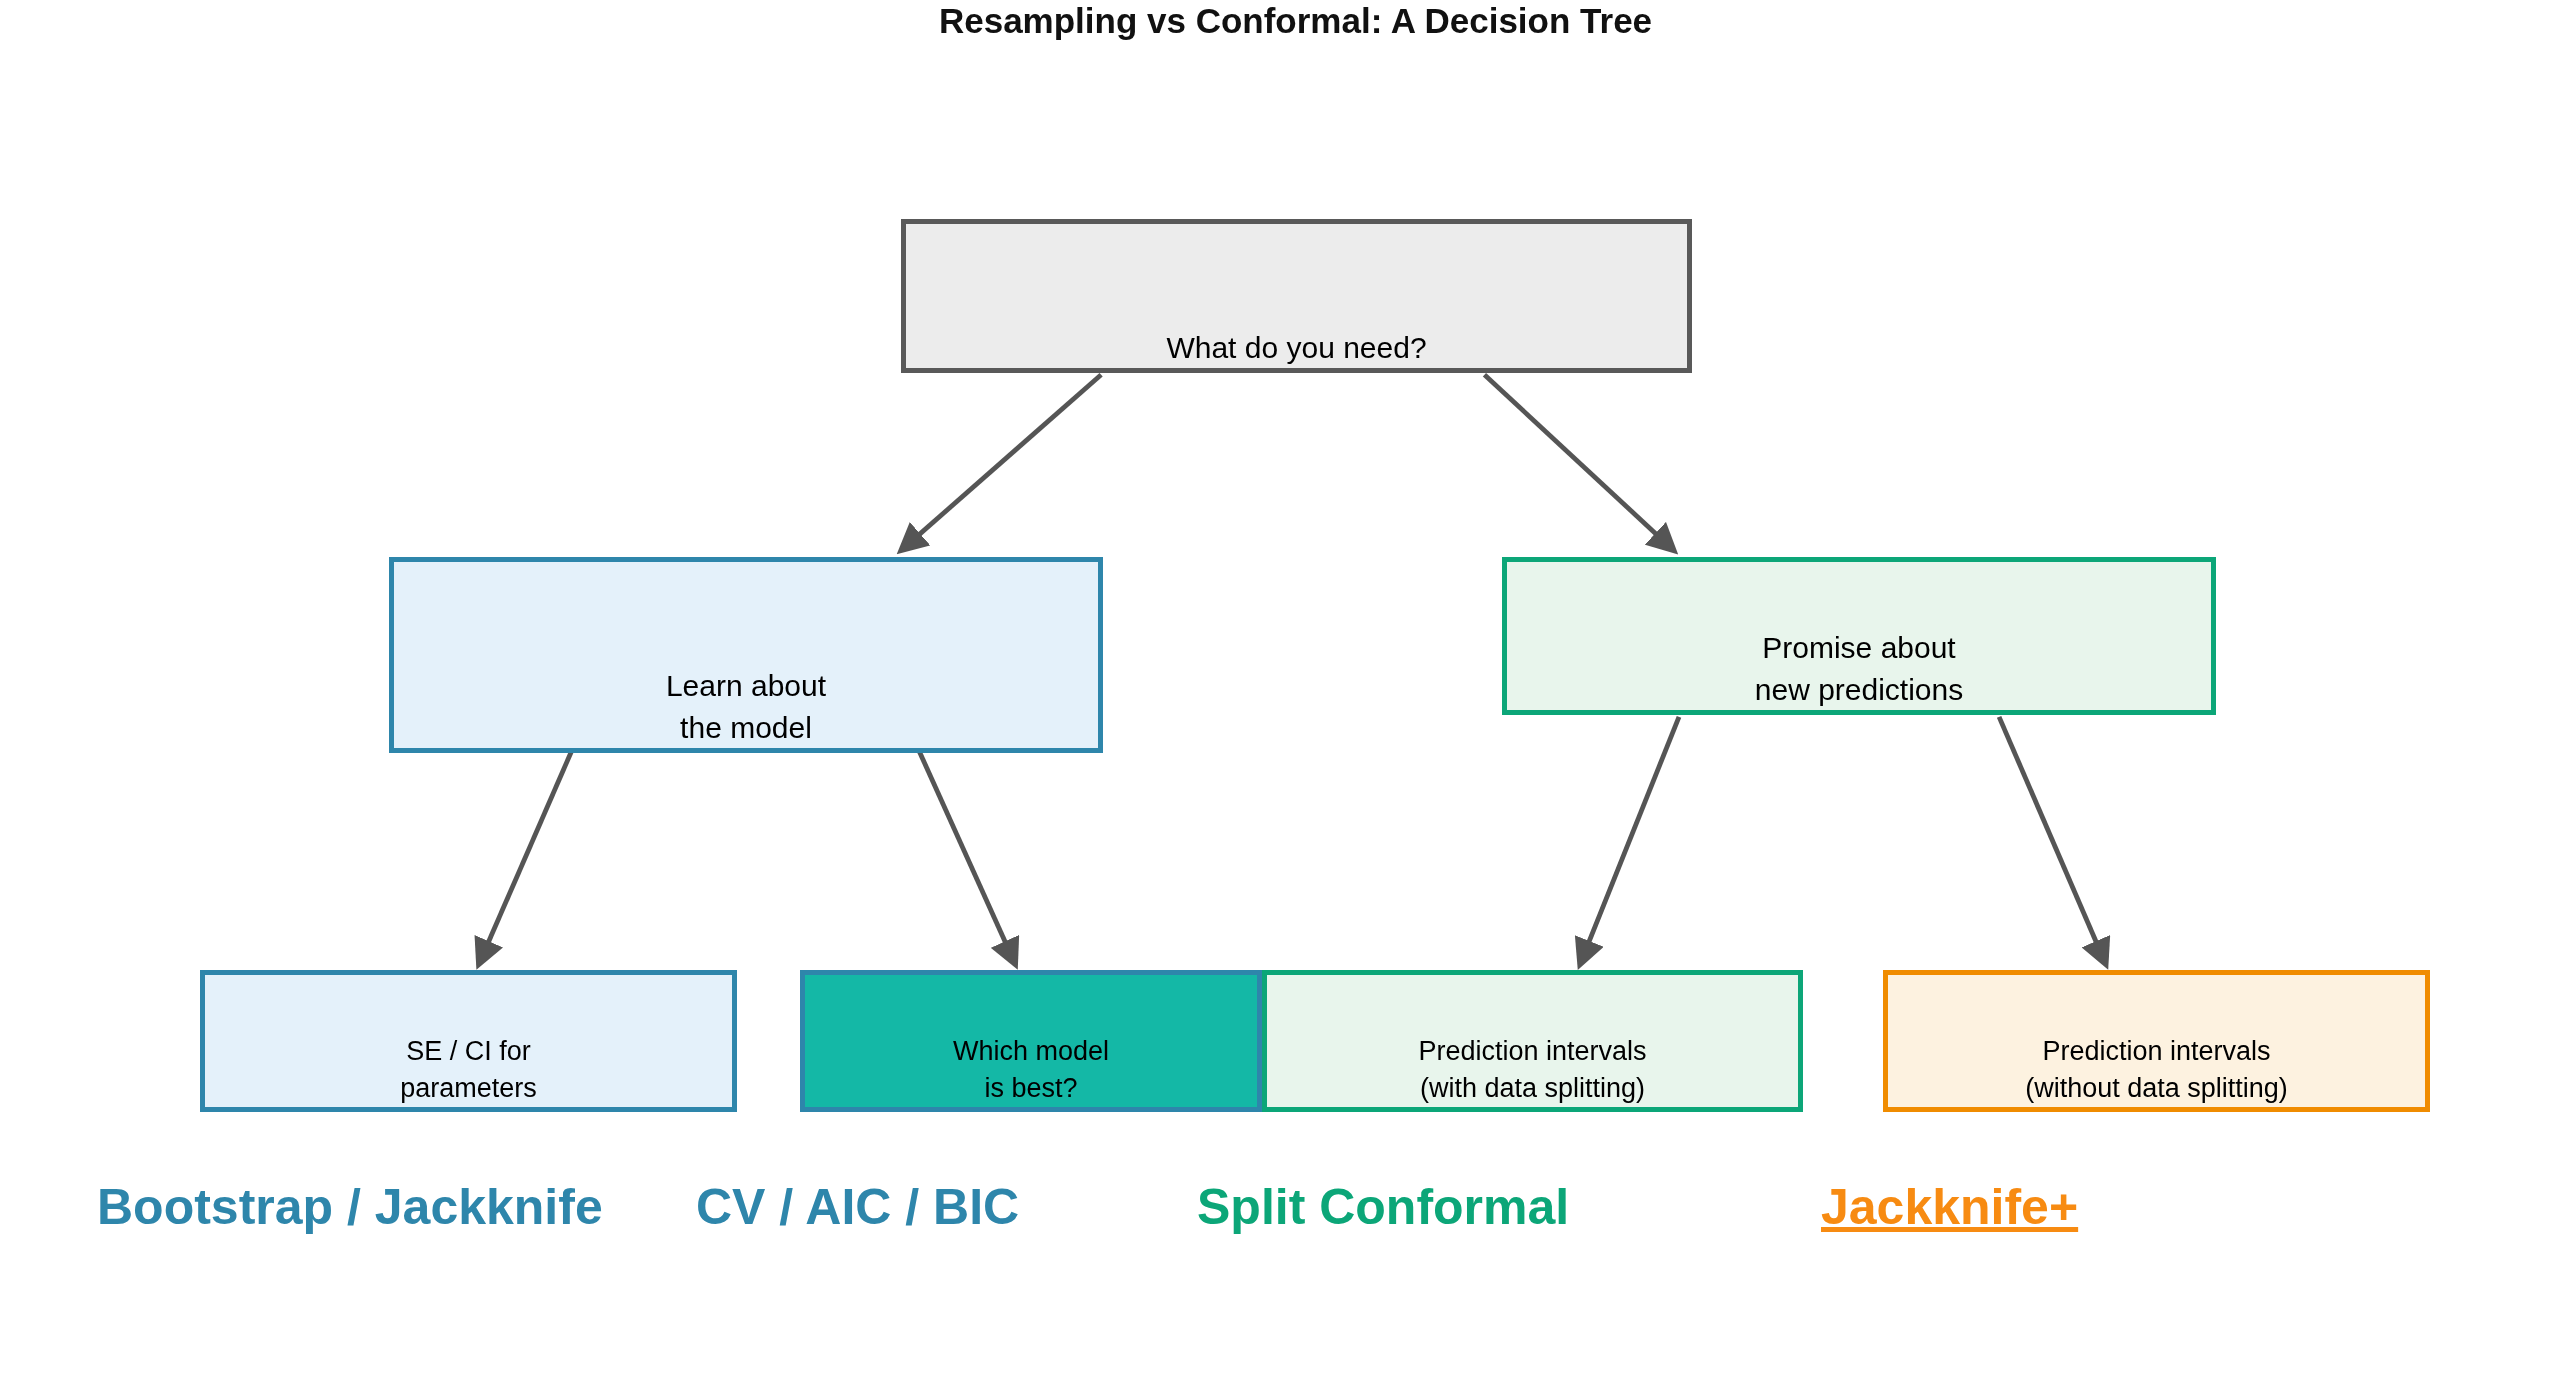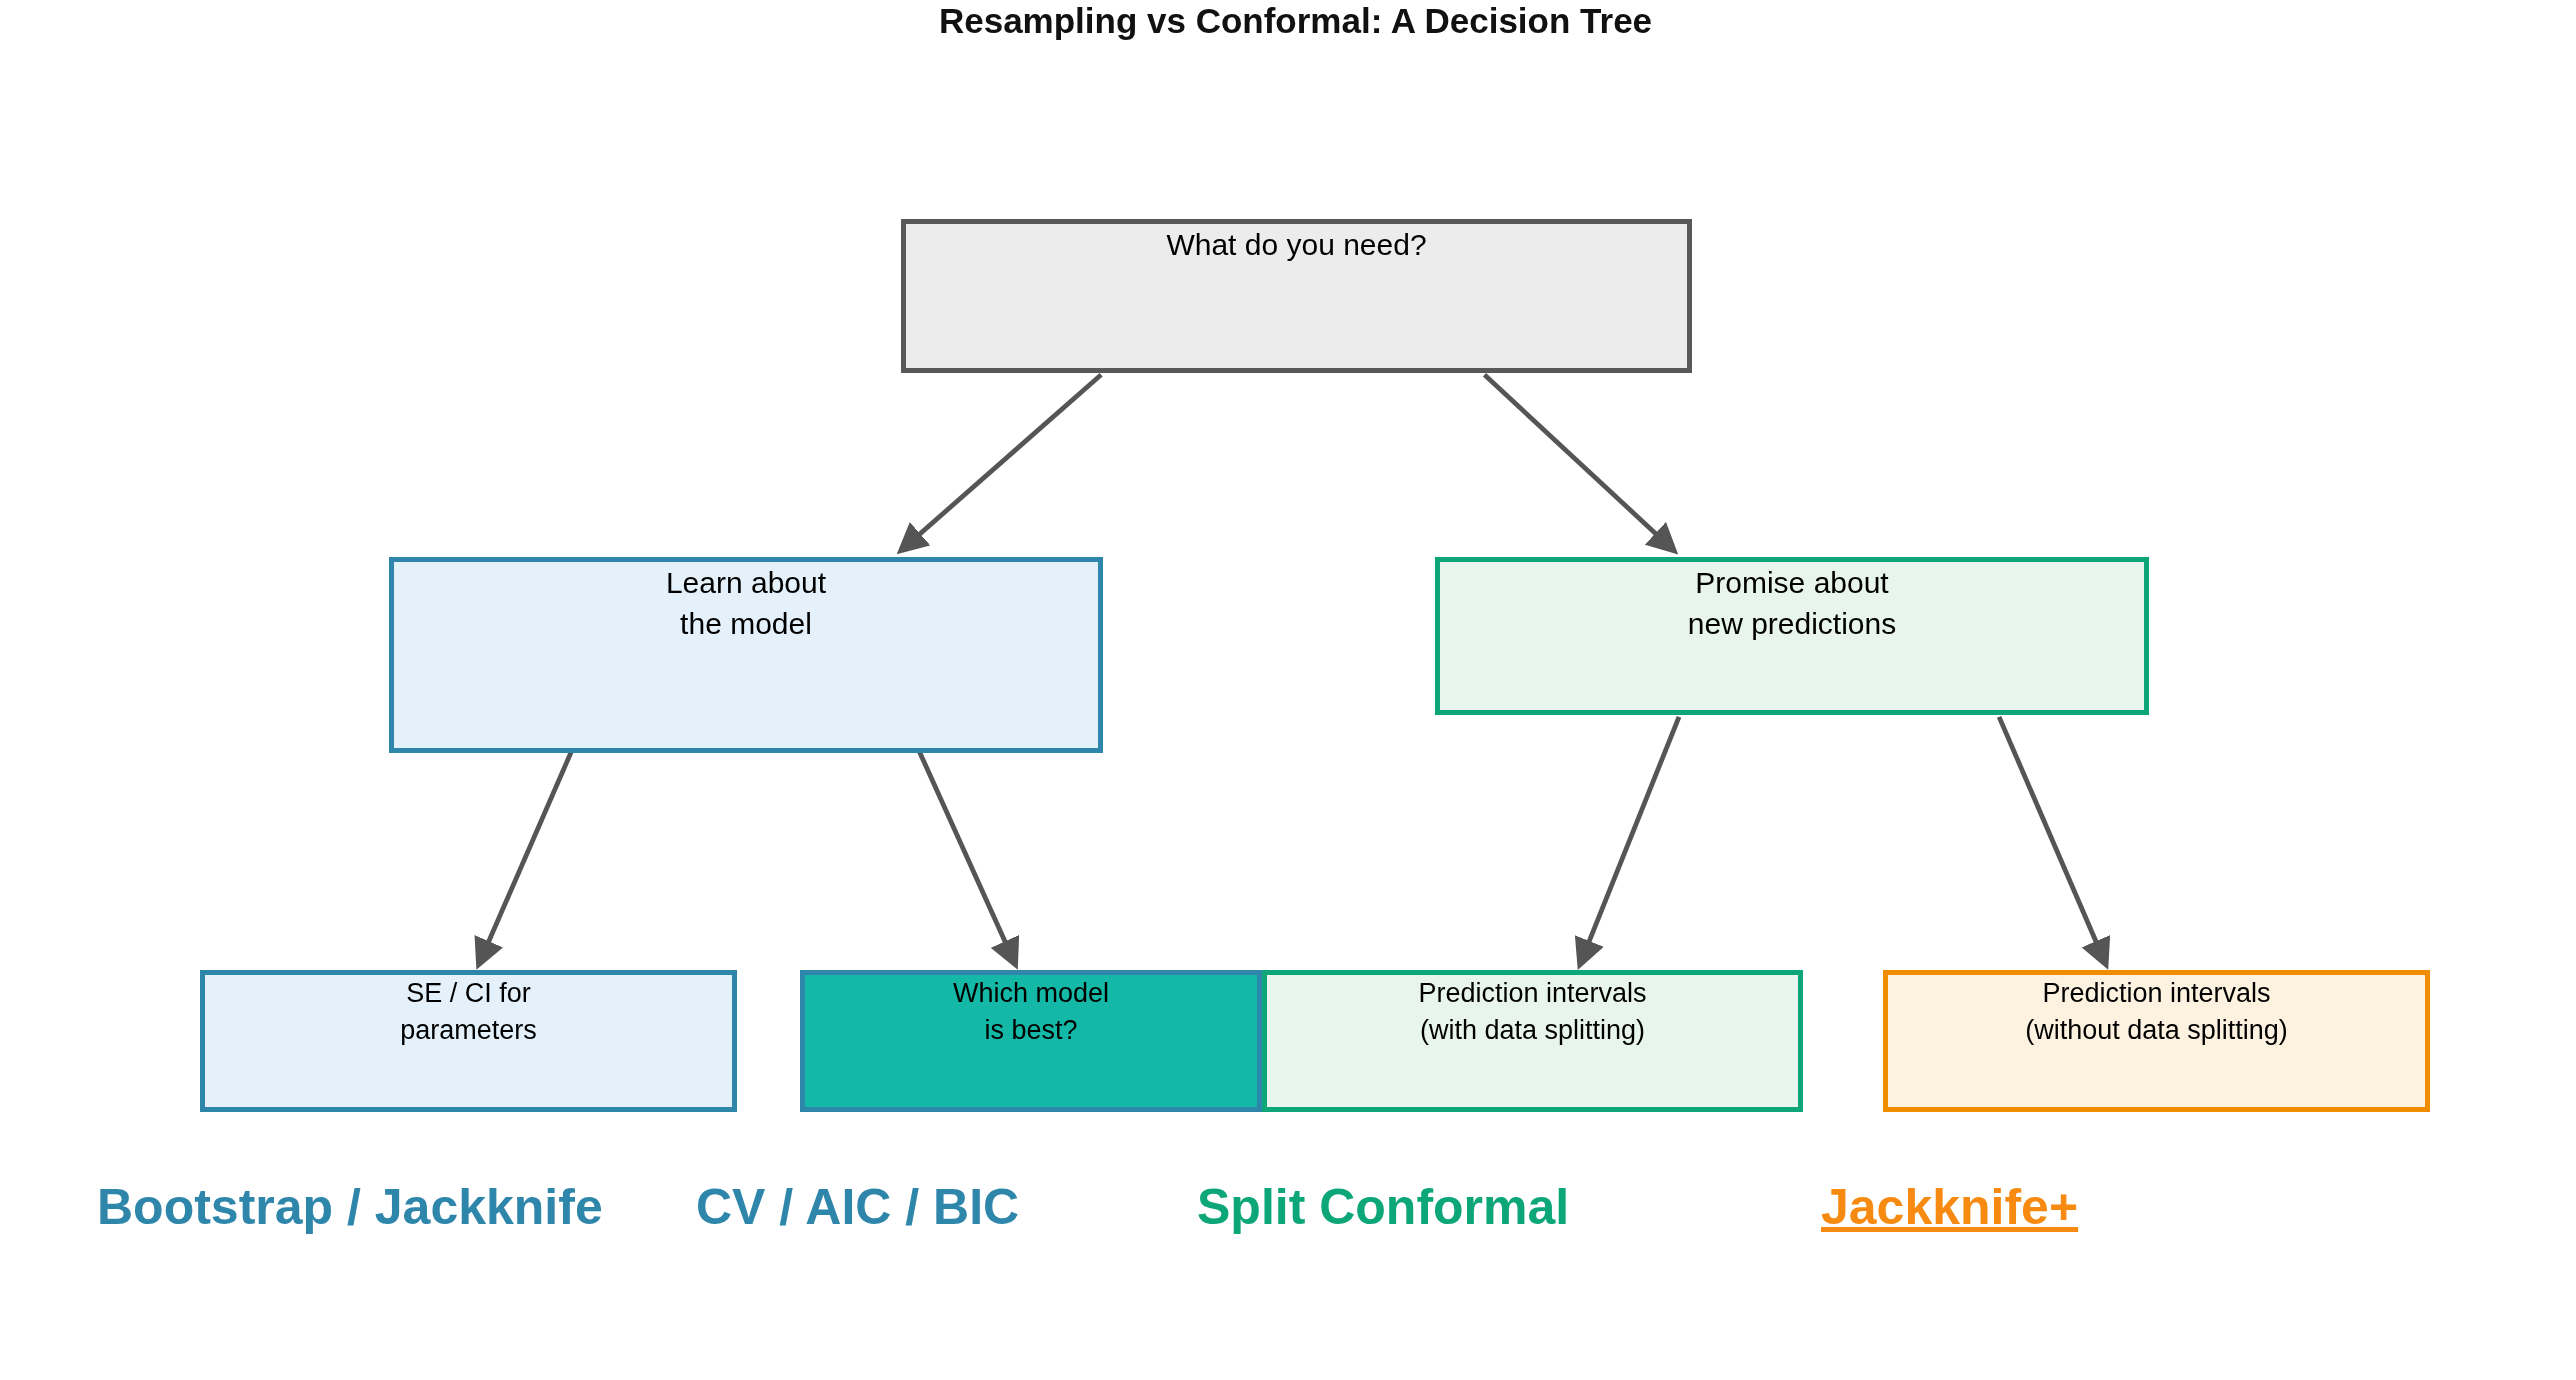--- a/index.html
+++ b/index.html
@@ -17,37 +17,37 @@
     text-align: center;
     font-size: 35px;
     font-weight: 700;
     color: #111111;
     line-height: 42px;
   }
   .node {
     position: absolute;
     box-sizing: border-box;
     display: flex;
-    align-items: flex-start;
+    align-items: flex-end;
     justify-content: center;
     text-align: center;
     border-style: solid;
     border-width: 5.8px;
     color: #000000;
   }
   .node .node-text {
     white-space: pre-line;
     line-height: 1.38;
   }
   .decision-text { font-size: 30px; }
   .leaf-text { font-size: 27px; }
 
   #node-root        { left: 901px;  top: 219px;  width: 791px; height: 154px; }
   #node-learn       { left: 389px;  top: 557px;  width: 714px; height: 196px; }
-  #node-promise     { left: 1435px; top: 557px;  width: 714px; height: 158px; }
+  #node-promise     { left: 1502px; top: 557px;  width: 714px; height: 158px; }
   #node-se-ci       { left: 164px;  top: 970px; width: 537px; height: 142px; }
   #node-which-model { left: 800px;  top: 970px; width: 462px; height: 142px; }
   #node-pi-split    { left: 1262px; top: 970px; width: 541px; height: 142px; }
   #node-pi-nosplit  { left: 1883px; top: 970px; width: 547px; height: 142px; }
 
   .edges-layer {
     position: absolute;
     left: 0; top: 0; width: 2576px; height: 1380px;
     pointer-events: none;
   }

